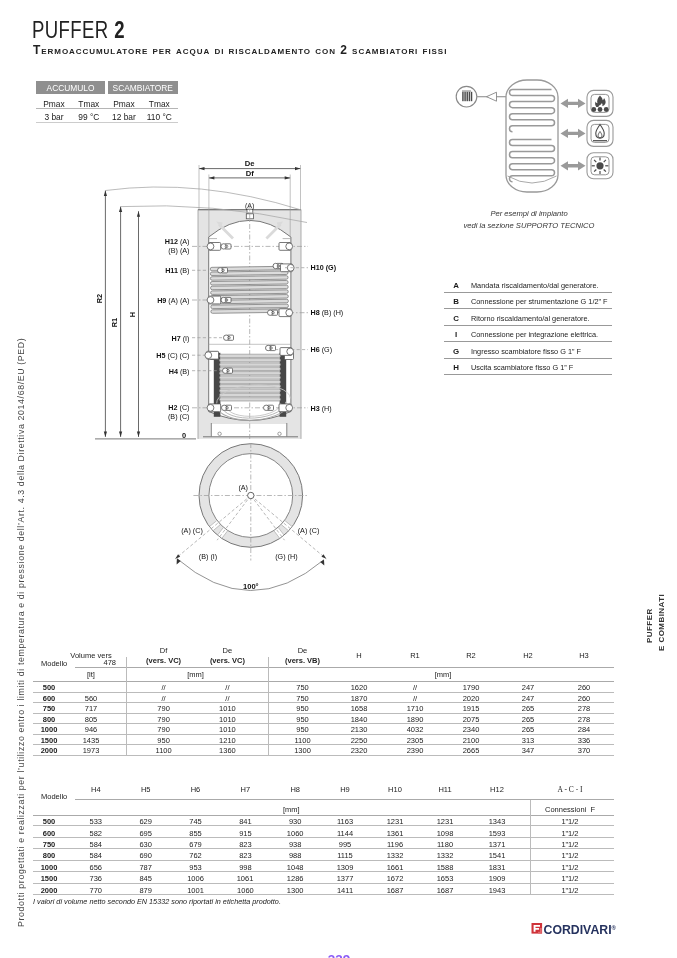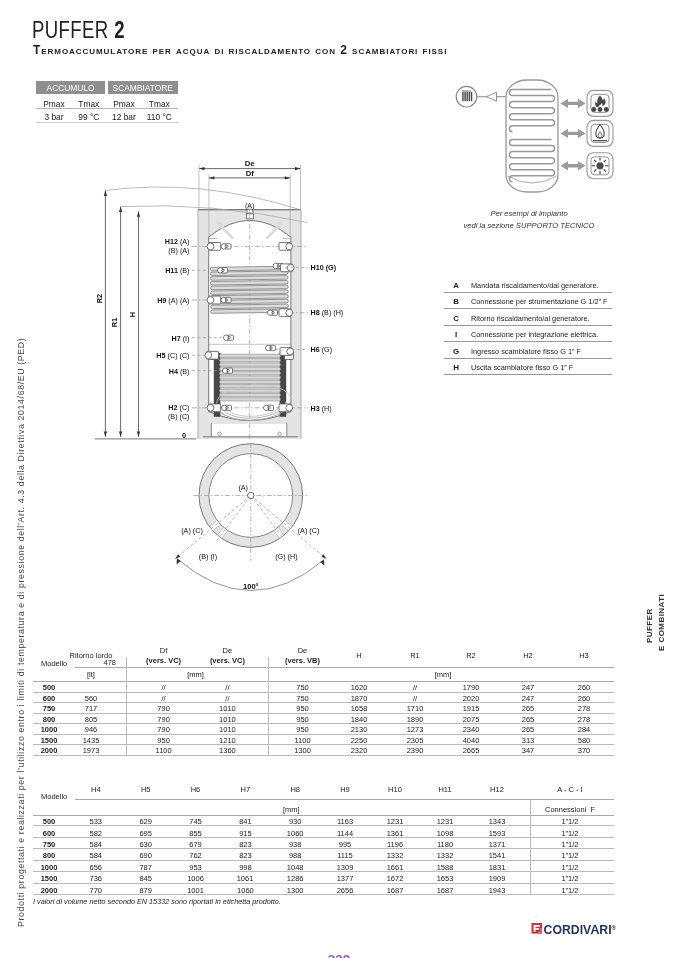--- a/index.html
+++ b/index.html
@@ -349,21 +349,21 @@
 <div class="abs" style="left:443.5px;top:357.7px;width:168px;border-top:0.9px solid #999;"></div>
 <div class="abs" style="left:447px;top:363.2px;width:18px;text-align:center;font-size:7.9px;font-weight:bold;">H</div>
 <div class="abs" style="left:471px;top:363.2px;font-size:7.8px;color:#222;transform-origin:0 50%;transform:scaleX(0.94);white-space:nowrap;">Uscita scambiatore fisso G 1” F</div>
 <div class="abs" style="left:443.5px;top:374.2px;width:168px;border-top:0.9px solid #999;"></div>
 </div>
 
 <div class="abs ctr" style="left:438px;top:207.5px;width:182px;font-size:7.6px;font-style:italic;color:#333;line-height:12.5px;text-align:center;">Per esempi di impianto<br>vedi la sezione SUPPORTO TECNICO</div>
 
 <div style="font-size:7.5px;color:#222;">
     <div class="abs" style="left:41px;top:659px;">Modello</div>
-    <div class="abs ctr" style="left:61px;top:650.5px;width:60px;">Ritorno lordo</div>
+    <div class="abs ctr" style="left:61px;top:650.5px;width:60px;">Volume vers</div>
     <div class="abs ctr" style="left:133.6px;top:646px;width:60px;line-height:9.5px;">Df<br><b>(vers. VC)</b></div>
     <div class="abs ctr" style="left:197.4px;top:646px;width:60px;line-height:9.5px;">De<br><b>(vers. VC)</b></div>
     <div class="abs ctr" style="left:272.5px;top:646px;width:60px;line-height:9.5px;">De<br><b>(vers. VB)</b></div>
     <div class="abs ctr" style="left:339px;top:650.5px;width:40px;">H</div>
     <div class="abs ctr" style="left:395px;top:650.5px;width:40px;">R1</div>
     <div class="abs ctr" style="left:451px;top:650.5px;width:40px;">R2</div>
     <div class="abs ctr" style="left:508px;top:650.5px;width:40px;">H2</div>
     <div class="abs ctr" style="left:564px;top:650.5px;width:40px;">H3</div>
     <div class="abs" style="left:75px;top:666.5px;width:538.6px;border-top:0.9px solid #aaa;"></div>
     <div class="abs ctr" style="left:76px;top:669.5px;width:30px;">[lt]</div>
@@ -413,35 +413,35 @@
     <div class="abs ctr" style="left:446px;top:714.7px;width:50px;">2075</div>
     <div class="abs ctr" style="left:503px;top:714.7px;width:50px;">265</div>
     <div class="abs ctr" style="left:559px;top:714.7px;width:50px;">278</div>
     <div class="abs" style="left:33px;top:723.1px;width:580.6px;border-top:0.8px solid #bbb;"></div>
     <div class="abs ctr" style="left:29px;top:725.2px;width:40px;font-weight:bold;">1000</div>
     <div class="abs ctr" style="left:66px;top:725.2px;width:50px;">946</div>
     <div class="abs ctr" style="left:138.6px;top:725.2px;width:50px;">790</div>
     <div class="abs ctr" style="left:202.4px;top:725.2px;width:50px;">1010</div>
     <div class="abs ctr" style="left:277.5px;top:725.2px;width:50px;">950</div>
     <div class="abs ctr" style="left:334px;top:725.2px;width:50px;">2130</div>
-    <div class="abs ctr" style="left:390px;top:725.2px;width:50px;">1273</div>
+    <div class="abs ctr" style="left:390px;top:725.2px;width:50px;">4032</div>
     <div class="abs ctr" style="left:446px;top:725.2px;width:50px;">2340</div>
     <div class="abs ctr" style="left:503px;top:725.2px;width:50px;">265</div>
     <div class="abs ctr" style="left:559px;top:725.2px;width:50px;">284</div>
     <div class="abs" style="left:33px;top:733.6px;width:580.6px;border-top:0.8px solid #bbb;"></div>
     <div class="abs ctr" style="left:29px;top:735.7px;width:40px;font-weight:bold;">1500</div>
     <div class="abs ctr" style="left:66px;top:735.7px;width:50px;">1435</div>
     <div class="abs ctr" style="left:138.6px;top:735.7px;width:50px;">950</div>
     <div class="abs ctr" style="left:202.4px;top:735.7px;width:50px;">1210</div>
     <div class="abs ctr" style="left:277.5px;top:735.7px;width:50px;">1100</div>
     <div class="abs ctr" style="left:334px;top:735.7px;width:50px;">2250</div>
     <div class="abs ctr" style="left:390px;top:735.7px;width:50px;">2305</div>
-    <div class="abs ctr" style="left:446px;top:735.7px;width:50px;">4040</div>
+    <div class="abs ctr" style="left:446px;top:735.7px;width:50px;">2100</div>
     <div class="abs ctr" style="left:503px;top:735.7px;width:50px;">313</div>
-    <div class="abs ctr" style="left:559px;top:735.7px;width:50px;">580</div>
+    <div class="abs ctr" style="left:559px;top:735.7px;width:50px;">336</div>
     <div class="abs" style="left:33px;top:744.1px;width:580.6px;border-top:0.8px solid #bbb;"></div>
     <div class="abs ctr" style="left:29px;top:746.2px;width:40px;font-weight:bold;">2000</div>
     <div class="abs ctr" style="left:66px;top:746.2px;width:50px;">1973</div>
     <div class="abs ctr" style="left:138.6px;top:746.2px;width:50px;">1100</div>
     <div class="abs ctr" style="left:202.4px;top:746.2px;width:50px;">1360</div>
     <div class="abs ctr" style="left:277.5px;top:746.2px;width:50px;">1300</div>
     <div class="abs ctr" style="left:334px;top:746.2px;width:50px;">2320</div>
     <div class="abs ctr" style="left:390px;top:746.2px;width:50px;">2390</div>
     <div class="abs ctr" style="left:446px;top:746.2px;width:50px;">2665</div>
     <div class="abs ctr" style="left:503px;top:746.2px;width:50px;">347</div>
@@ -455,21 +455,21 @@
     <div class="abs" style="left:41px;top:791.5px;">Modello</div>
     <div class="abs ctr" style="left:75.8px;top:785px;width:40px;">H4</div>
     <div class="abs ctr" style="left:125.69999999999999px;top:785px;width:40px;">H5</div>
     <div class="abs ctr" style="left:175.5px;top:785px;width:40px;">H6</div>
     <div class="abs ctr" style="left:225.4px;top:785px;width:40px;">H7</div>
     <div class="abs ctr" style="left:275.2px;top:785px;width:40px;">H8</div>
     <div class="abs ctr" style="left:325px;top:785px;width:40px;">H9</div>
     <div class="abs ctr" style="left:375px;top:785px;width:40px;">H10</div>
     <div class="abs ctr" style="left:425px;top:785px;width:40px;">H11</div>
     <div class="abs ctr" style="left:477px;top:785px;width:40px;">H12</div>
-    <div class="abs ctr" style="left:540px;top:785px;width:60px;">A - C - I</div>
+    <div class="abs ctr" style="left:540px;top:785px;width:60px;font-family:Liberation Serif, serif;">A - C - I</div>
     <div class="abs" style="left:75px;top:798.7px;width:538.6px;border-top:0.9px solid #aaa;"></div>
     <div class="abs ctr" style="left:276.3px;top:804.5px;width:30px;">[mm]</div>
     <div class="abs ctr" style="left:535px;top:804.5px;width:70px;">Connessioni&nbsp; F</div>
     <div class="abs" style="left:33px;top:814.9px;width:580.6px;border-top:0.9px solid #aaa;"></div>
     <div class="abs ctr" style="left:29px;top:817.0px;width:40px;font-weight:bold;">500</div>
     <div class="abs ctr" style="left:70.8px;top:817.0px;width:50px;">533</div>
     <div class="abs ctr" style="left:120.69999999999999px;top:817.0px;width:50px;">629</div>
     <div class="abs ctr" style="left:170.5px;top:817.0px;width:50px;">745</div>
     <div class="abs ctr" style="left:220.4px;top:817.0px;width:50px;">841</div>
     <div class="abs ctr" style="left:270.2px;top:817.0px;width:50px;">930</div>
@@ -538,21 +538,21 @@
     <div class="abs ctr" style="left:420px;top:874.3px;width:50px;">1653</div>
     <div class="abs ctr" style="left:472px;top:874.3px;width:50px;">1909</div>
     <div class="abs ctr" style="left:545px;top:874.3px;width:50px;">1”1/2</div>
     <div class="abs" style="left:33px;top:882.5px;width:580.6px;border-top:0.8px solid #bbb;"></div>
     <div class="abs ctr" style="left:29px;top:885.7px;width:40px;font-weight:bold;">2000</div>
     <div class="abs ctr" style="left:70.8px;top:885.7px;width:50px;">770</div>
     <div class="abs ctr" style="left:120.69999999999999px;top:885.7px;width:50px;">879</div>
     <div class="abs ctr" style="left:170.5px;top:885.7px;width:50px;">1001</div>
     <div class="abs ctr" style="left:220.4px;top:885.7px;width:50px;">1060</div>
     <div class="abs ctr" style="left:270.2px;top:885.7px;width:50px;">1300</div>
-    <div class="abs ctr" style="left:320px;top:885.7px;width:50px;">2656</div>
+    <div class="abs ctr" style="left:320px;top:885.7px;width:50px;">1411</div>
     <div class="abs ctr" style="left:370px;top:885.7px;width:50px;">1687</div>
     <div class="abs ctr" style="left:420px;top:885.7px;width:50px;">1687</div>
     <div class="abs ctr" style="left:472px;top:885.7px;width:50px;">1943</div>
     <div class="abs ctr" style="left:545px;top:885.7px;width:50px;">1”1/2</div>
     <div class="abs" style="left:33px;top:893.9px;width:580.6px;border-top:0.8px solid #bbb;"></div>
     <div class="abs" style="left:530px;top:800px;width:0;height:94px;border-left:0.9px solid #bbb;"></div>
   </div>
 
 <div class="abs" style="left:33px;top:897px;font-size:7.8px;font-style:italic;color:#222;transform-origin:0 0;transform:scaleX(0.93);">I valori di volume netto secondo EN 15332 sono riportati in etichetta prodotto.</div>
 

